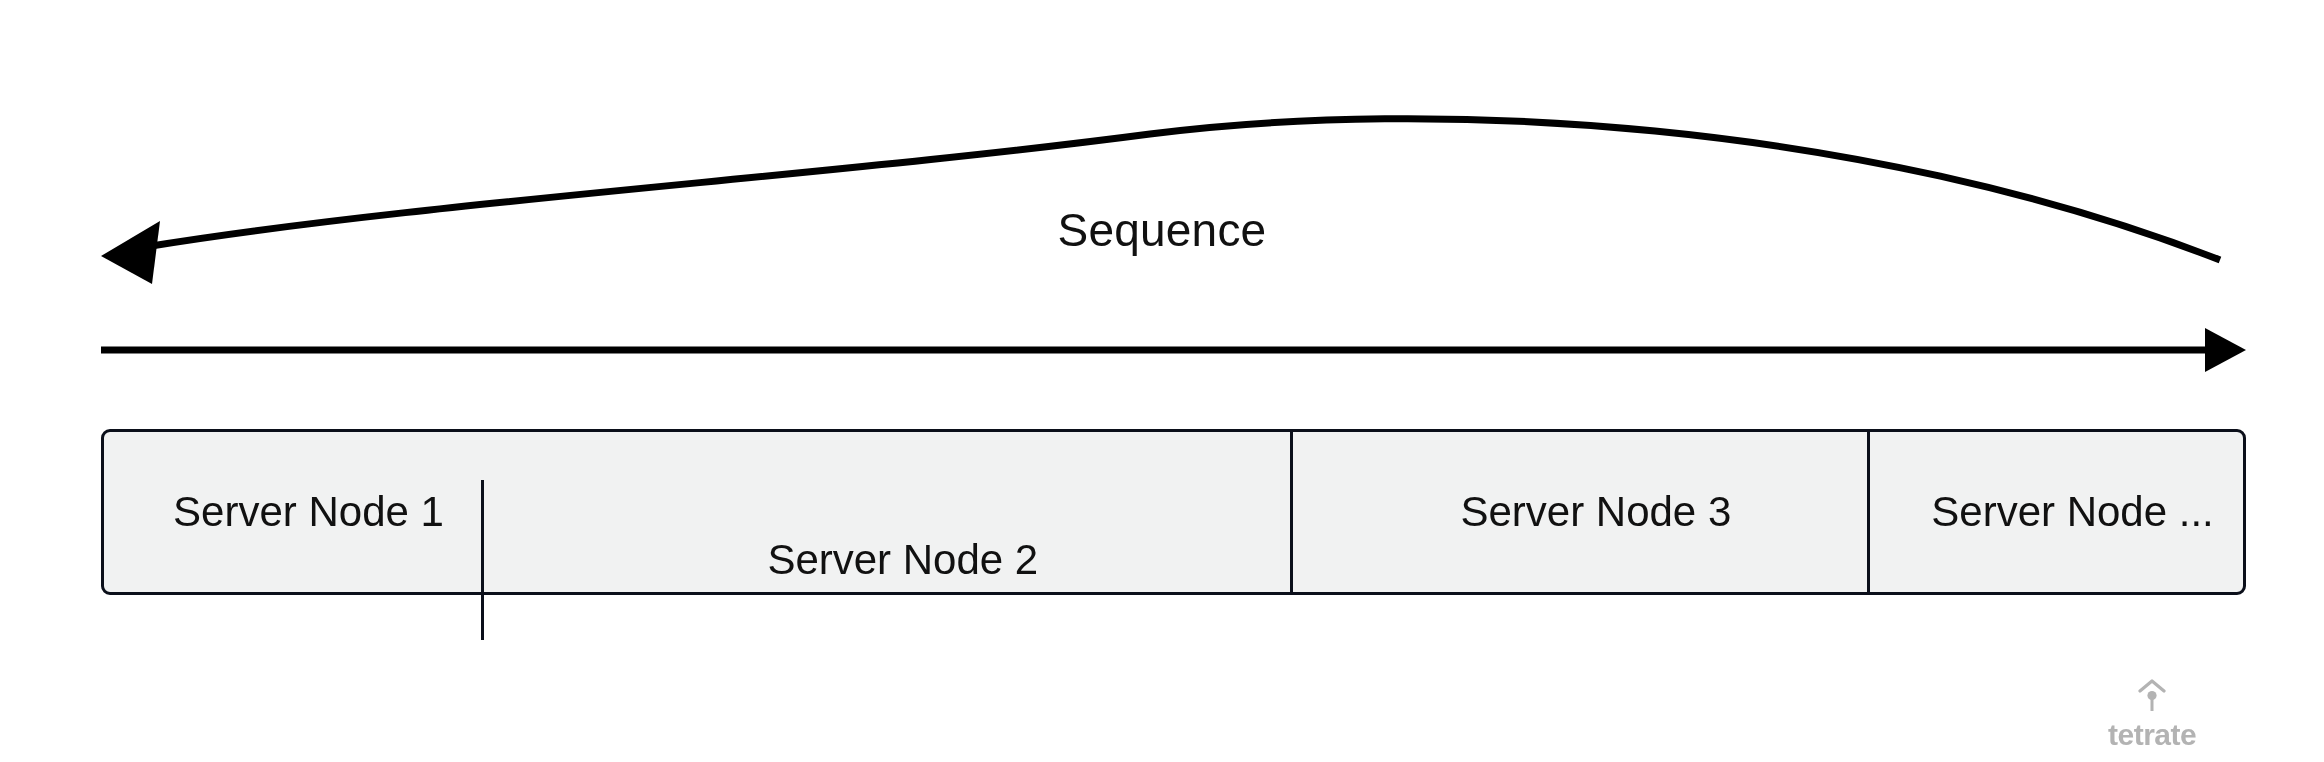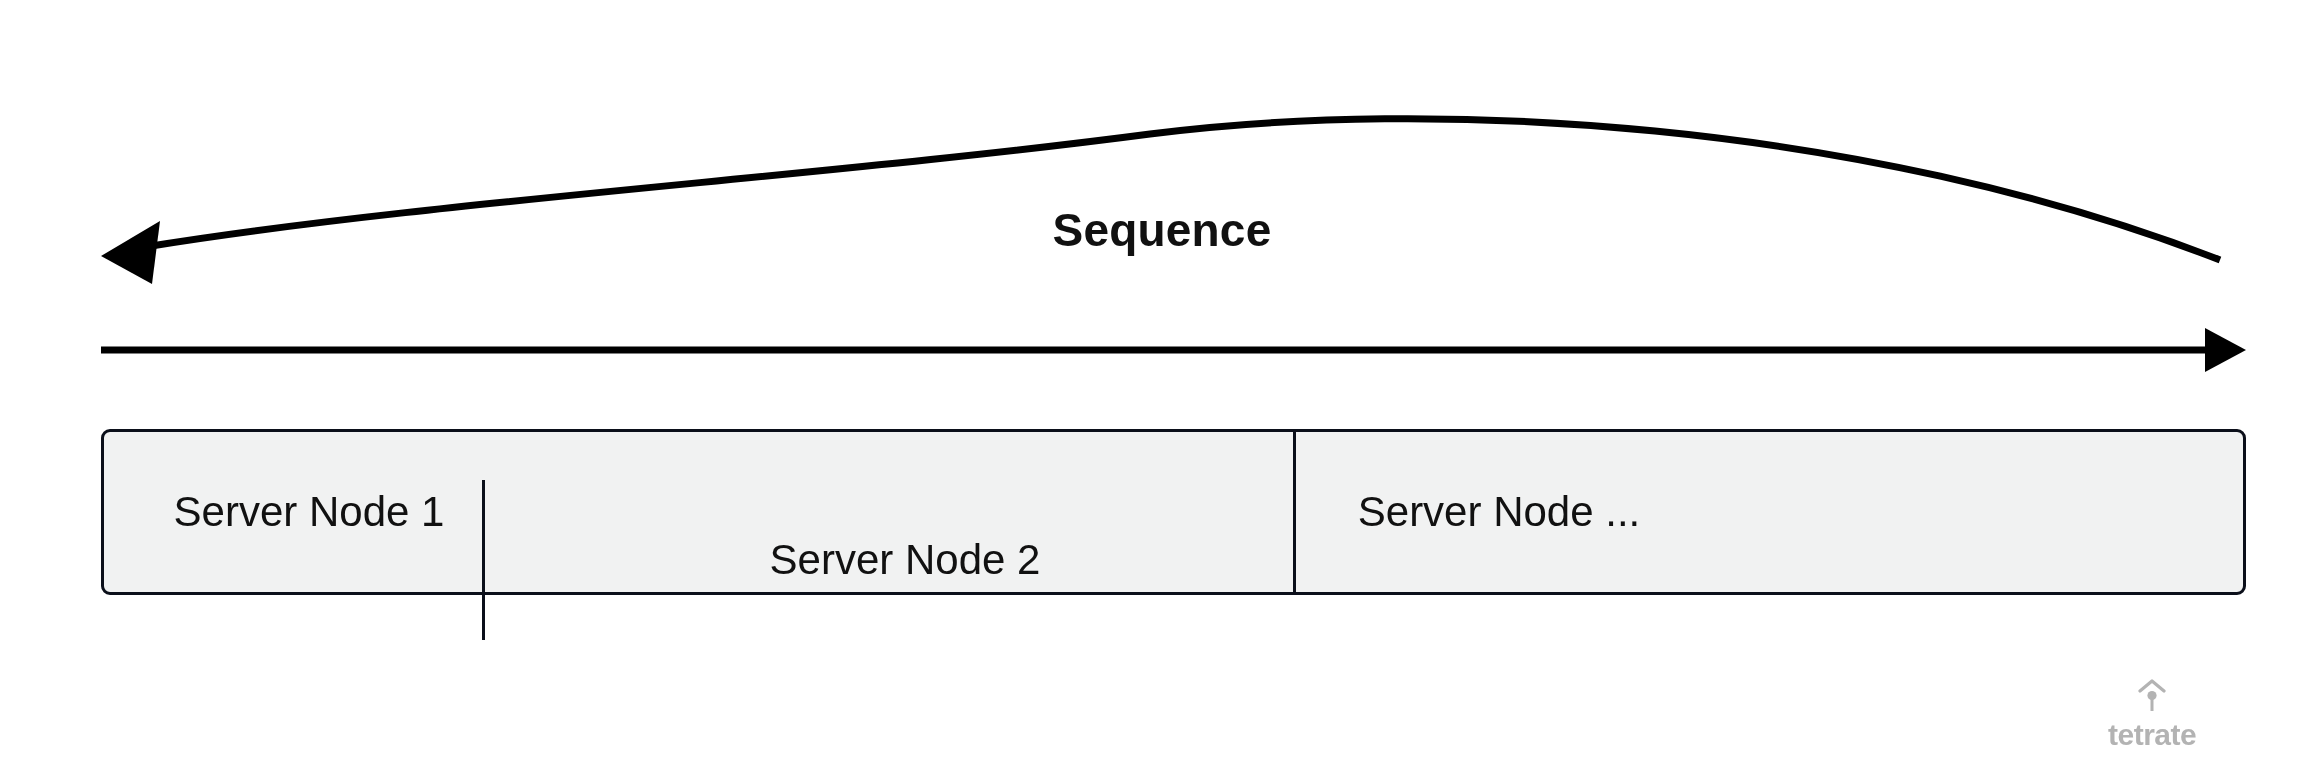--- a/index.html
+++ b/index.html
@@ -28,21 +28,21 @@
   }
 
   
   #sequence-label {
     position: absolute;
     left: 0;
     top: 202px;
     width: 2324px;
     text-align: center;
     font-size: 46px;
-    font-weight: 700;
+    font-weight: 400;
     color: #111111;
     letter-spacing: 0.2px;
     line-height: 56px;
     white-space: nowrap;
   }
 
   
   #node-strip {
     position: absolute;
     left: 101px;
@@ -115,20 +115,23 @@
 
   <div id="sequence-label">Sequence</div>
 
   <div id="node-strip">
     <div class="node-cell" style="width:378px;">
       <span>Server Node 1</span>
     </div>
     <div class="node-cell" style="width:811px;margin-top:48px;">
       <span>Server Node 2</span>
     </div>
+    <div class="node-cell" style="width:579px;">
+      <span>Server Node 3</span>
+    </div>
     <div class="node-cell" style="width:377px;text-align:center;">
       <span>Server Node ...</span>
     </div>
   </div>
 
   <div id="tetrate-logo">
     <svg id="tetrate-logo-mark" viewBox="0 0 30 34" xmlns="http://www.w3.org/2000/svg">
       <path d="M3 12 L15 2 L27 12" fill="none" stroke="#b3b3b3" stroke-width="3.2" stroke-linecap="round" stroke-linejoin="round"></path>
       <circle cx="15" cy="16.5" r="4.6" fill="#b3b3b3"></circle>
       <rect x="13.5" y="18" width="3" height="14" fill="#b3b3b3"></rect>

